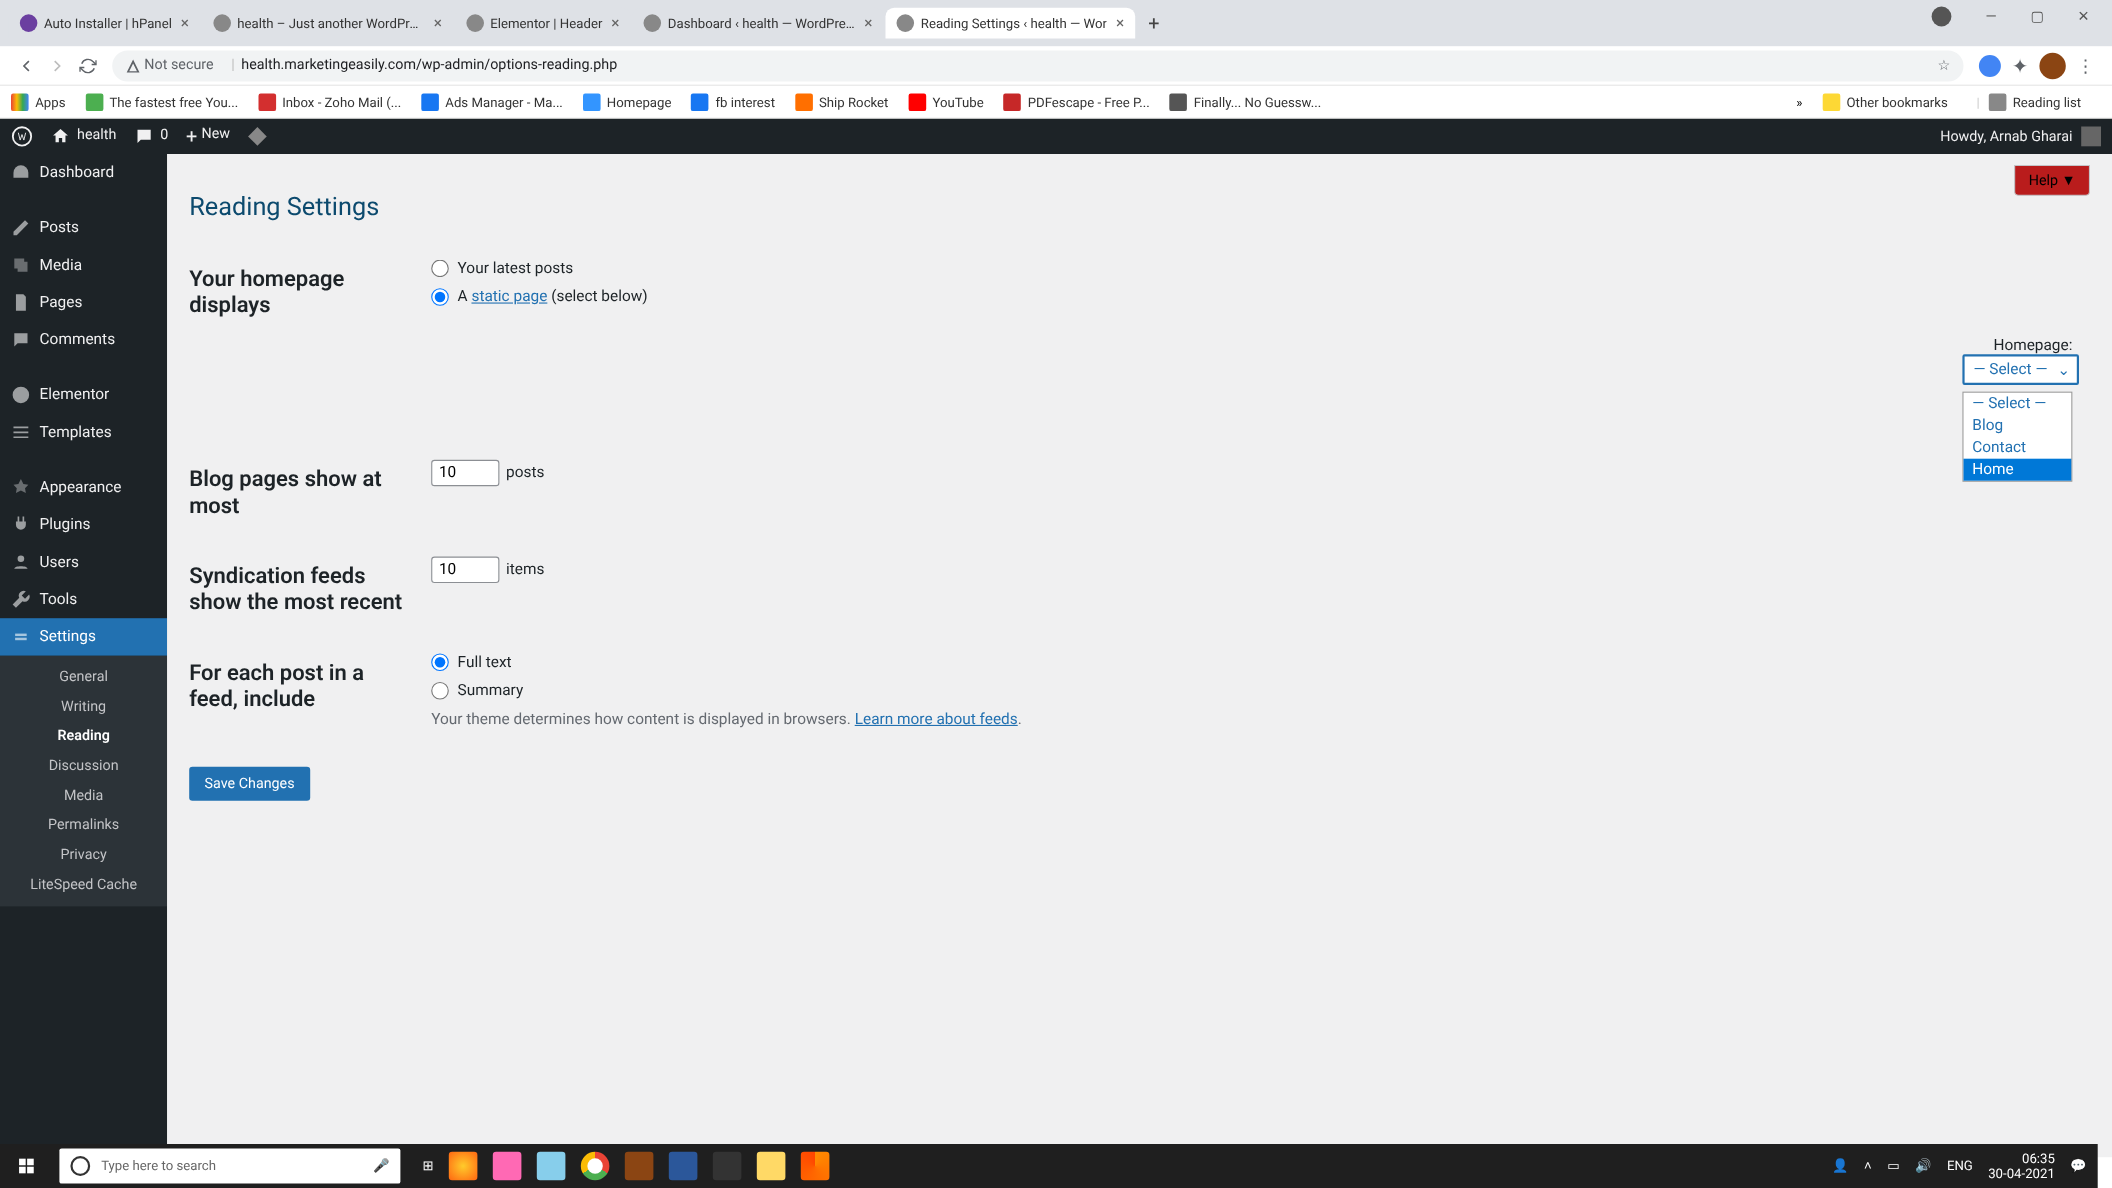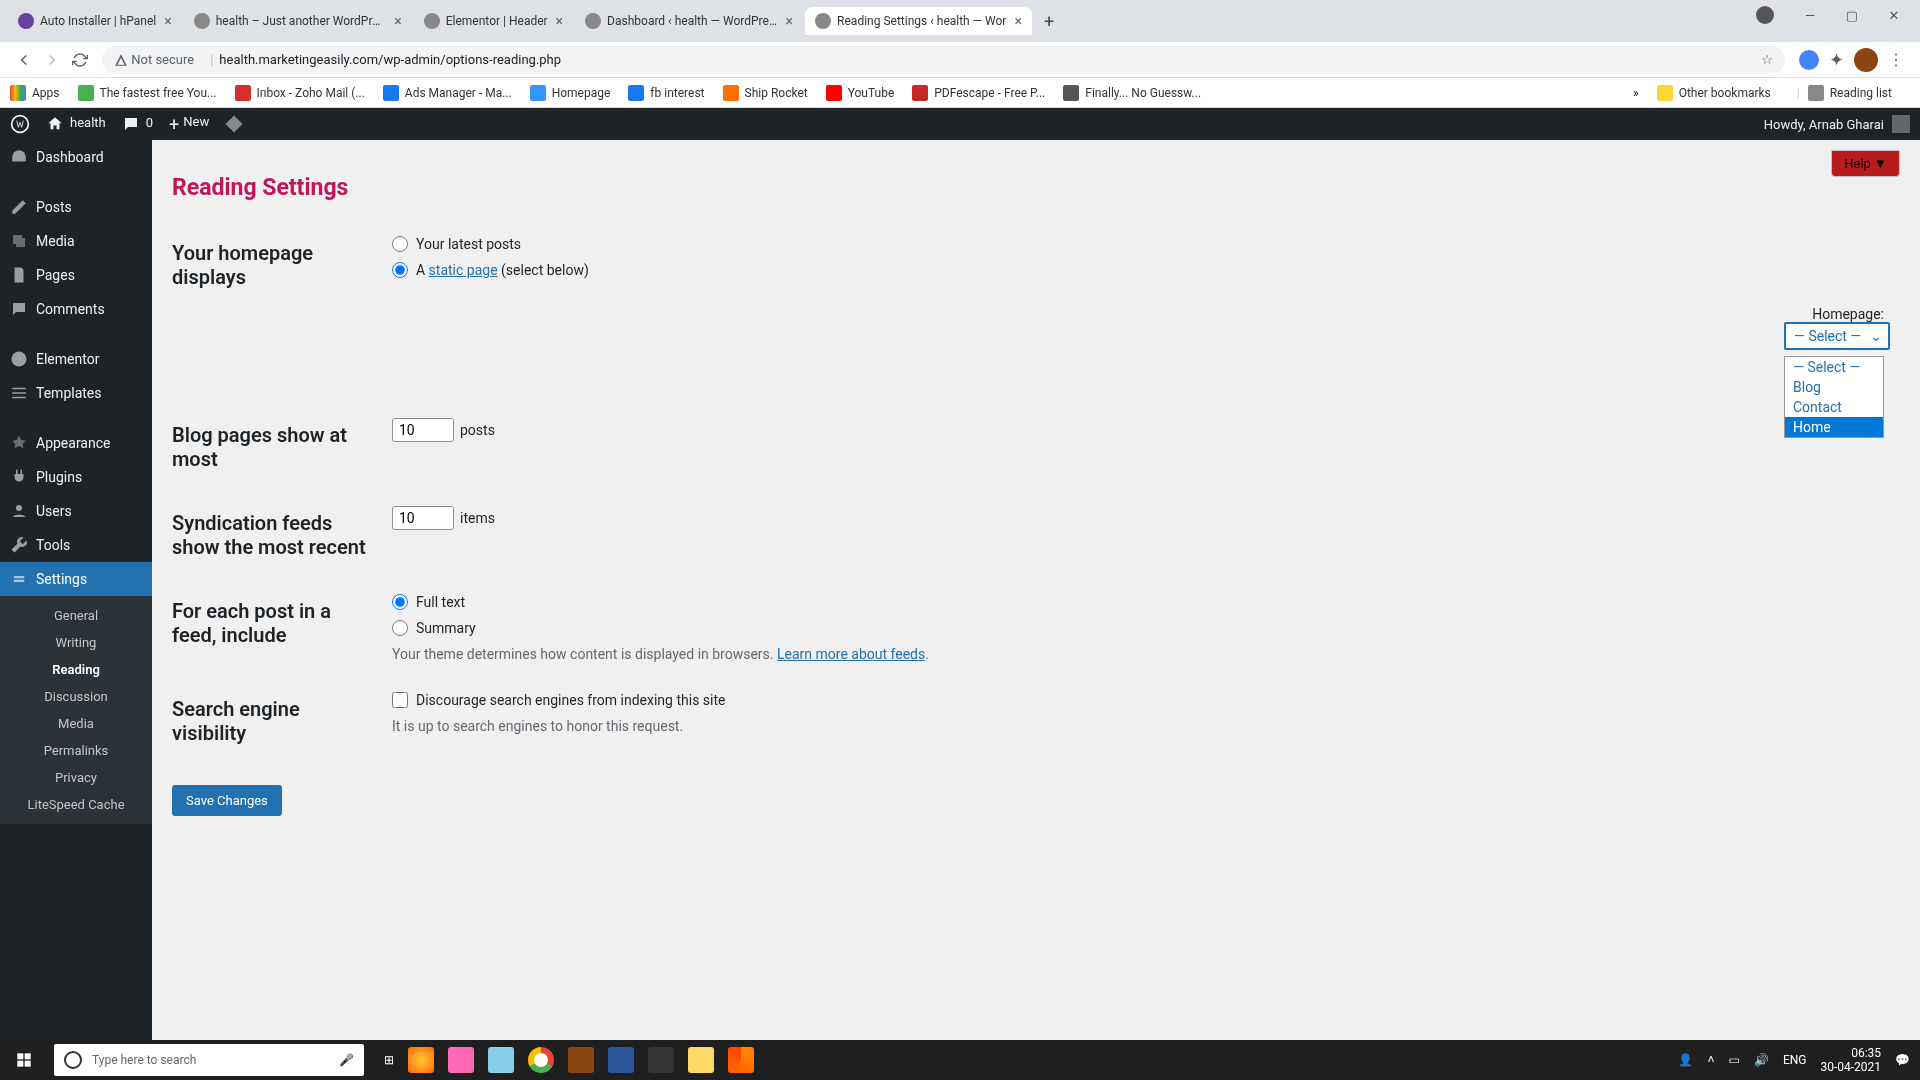--- a/index.html
+++ b/index.html
@@ -46,21 +46,21 @@
 .menu-item { display:flex; align-items:center; padding:8px 10px; cursor:pointer; color:#f0f0f1;}
 .menu-item.current { background:#2271b1; color:#fff; font-weight:400; position:relative;}
 .menu-item.current::after { content:''; position:absolute; right:-8px; top:50%; transform:translateY(-50%); border:8px solid transparent; border-right-color:#f0f0f1;}
 .menu-ico { width:18px; height:18px; margin-right:8px; opacity:.6;}
 .submenu { background:#2c3338; padding:6px 0;}
 .submenu-item { padding:6px 12px; font-size:13px; color:#c3c4c7; cursor:pointer;}
 .submenu-item.current { color:#fff; font-weight:600;}
 
 .wp-content { flex:1; background:#f0f0f1; padding:10px 20px 20px; overflow:auto; position:relative;}
 .help-tab { position:absolute; right:20px; top:10px; border:1px solid #c3c4c7; background:#b91c1c; padding:5px 12px; font-size:13px; border-radius:0 0 4px 4px; cursor:pointer;}
-h1.page-title { font-size:23px; font-weight:700; color:#be185d; margin:24px 0 20px;}
+h1.page-title { font-size:23px; font-weight:400; color:#0c4a6e; margin:24px 0 20px;}
 .form-table { width:100%; border-collapse:collapse;}
 .form-table th { width:210px; text-align:left; vertical-align:top; padding:20px 10px 20px 0; font-size:20px; font-weight:600; color:#1d2327;}
 .form-table td { padding:15px 10px; font-size:14px; color:#1d2327; vertical-align:top;}
 .radio-row { display:flex; align-items:center; margin-bottom:10px;}
 .radio-row input { margin-right:8px;}
 .link { color:#2271b1; text-decoration:underline; cursor:pointer;}
 .desc { color:#646970; font-size:14px; margin-top:8px;}
 .select-wrap { position:relative; display:inline-block;}
 select.wp-select { border:2px solid #2271b1; padding:4px 26px 4px 8px; font-size:14px; background:#fff; color:#2271b1; appearance:none; border-radius:2px; min-width:100px;}
 .select-arrow { position:absolute; right:8px; top:50%; transform:translateY(-50%); pointer-events:none; color:#2271b1;}
@@ -68,21 +68,21 @@
 .dropdown-opt { padding:2px 8px; font-size:14px; color:#2271b1; cursor:pointer;}
 .dropdown-opt.highlighted { background:#0078d7; color:#fff;}
 .sub-field { margin-top:12px; display:flex; align-items:flex-end;flex-direction:column;}
 .sub-label { display:inline-block; width:90px; text-align:right; margin-right:6px; font-size:14px;}
 input.num { width:62px; padding:3px 6px; border:1px solid #8c8f94; border-radius:3px; font-size:14px;}
 .after-text { margin-left:6px;}
 input[type=checkbox],input[type=radio]{ width:16px; height:16px;}
 .save-btn { background:#2271b1; color:#fff; border:none; padding:8px 14px; font-size:13px; border-radius:3px; cursor:pointer; margin-top:20px;}
 
 
-.taskbar { position:absolute; bottom:0; left:0; right:0; height:40px; background:#1f1f1f; display:flex; align-items:center; color:#fff; font-size:12px;}
+.taskbar { position:absolute; bottom:0; left:0; right:13px; height:40px; background:#1f1f1f; display:flex; align-items:center; color:#fff; font-size:12px;}
 .start { width:48px; display:flex; align-items:center; justify-content:center;}
 .search-box { background:#fff; color:#666; height:32px; width:310px; display:flex; align-items:center; padding:0 10px; border-radius:2px; margin:0 6px;}
 .search-circle { width:18px; height:18px; border:2px solid #333; border-radius:50%; margin-right:10px;}
 .tb-icons { display:flex; align-items:center; gap:14px; margin-left:14px;}
 .tb-ico { width:26px; height:26px; border-radius:3px; background:#555;}
 .chrome-ico { background: conic-gradient(#ea4335 0 120deg,#4caf50 120deg 240deg,#fbbc05 240deg 360deg); border-radius:50%; position:relative;}
 .chrome-ico::after{content:'';position:absolute;inset:6px;background:#fff;border-radius:50%;}
 .tb-right { margin-left:auto; display:flex; align-items:center; gap:14px; padding-right:10px;}
 .tb-clock { text-align:right; line-height:1.2;}
 svg { display:block;}
@@ -388,30 +388,20 @@
                 <input type="radio" checked="" style="">
                 <span>Full text</span>
               </div>
           <div class="radio-row">
                 <input type="radio" style="">
                 <span>Summary</span>
               </div>
           <p class="desc"><span>Your theme determines how content is displayed in browsers. </span><span class="link">Learn more about feeds</span><span>.</span></p>
         </td>
       </tr>
-      <tr>
-        <th>Search engine visibility</th>
-        <td>
-          <div class="radio-row">
-                <input type="checkbox" style="">
-                <span>Discourage search engines from indexing this site</span>
-              </div>
-          <p class="desc">It is up to search engines to honor this request.</p>
-        </td>
-      </tr>
     </tbody>
       </table>
     <button class="save-btn">Save Changes</button>
   </div>
 </div>
 
 <div class="taskbar">
   <div class="start">
       <svg width="16" height="16" viewBox="0 0 24 24" fill="#fff">
         <rect x="2" y="2" width="9" height="9"></rect>

